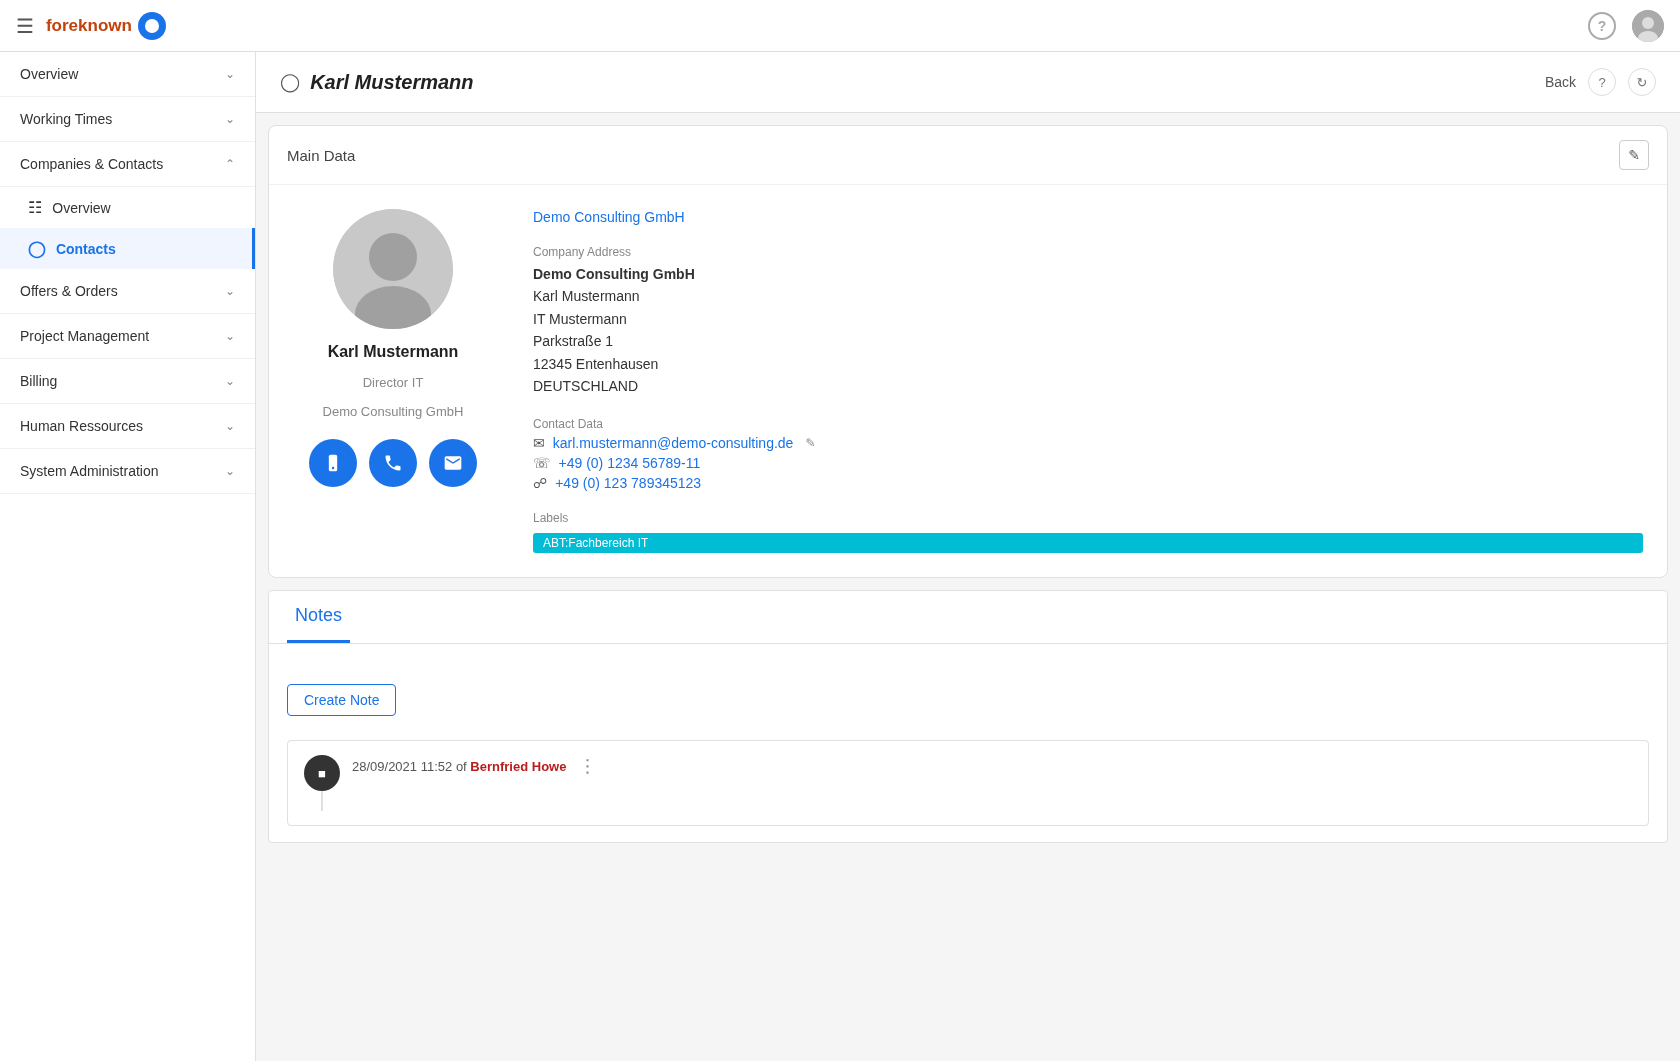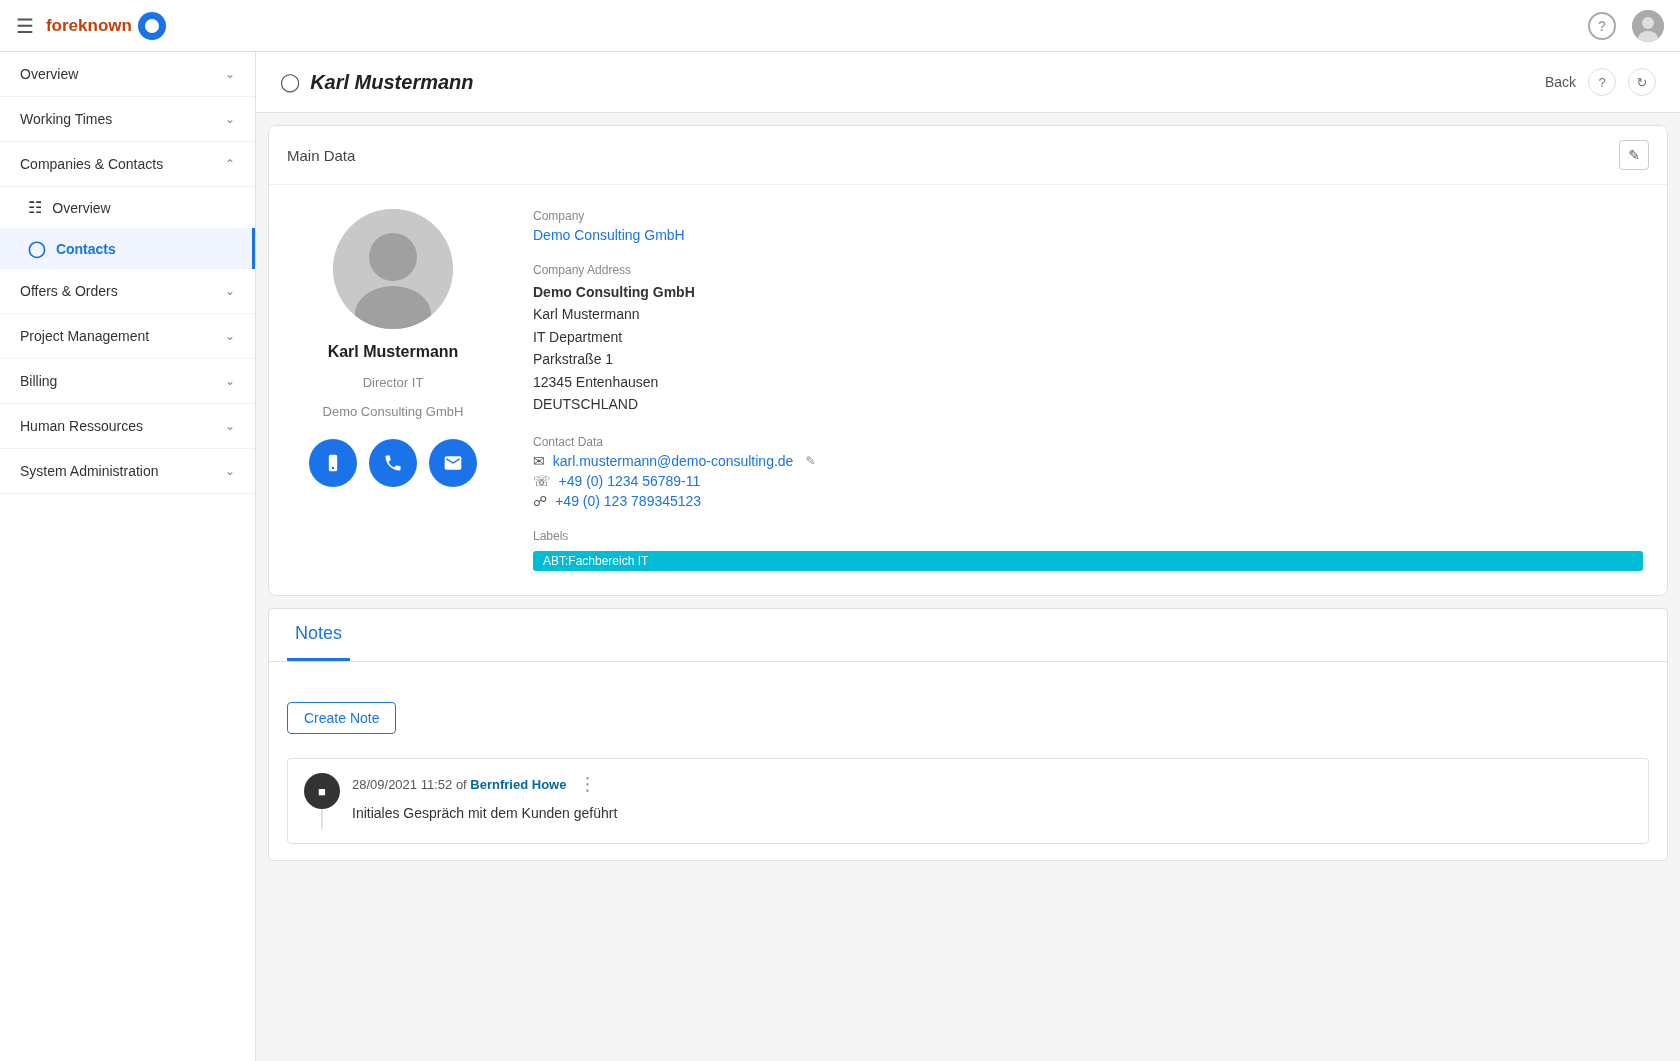--- a/index.html
+++ b/index.html
@@ -75,21 +75,21 @@
     .notes-tabs { display: flex; border-bottom: 1px solid #e0e0e0; padding: 0 18px; }
     .notes-tab { padding: 14px 8px; font-size: 18px; color: #555; cursor: pointer; border-bottom: 3px solid transparent; margin-right: 16px; }
     .notes-tab.active { color: #1a73e8; border-bottom-color: #1a73e8; font-weight: 500; }
     .notes-body { padding: 16px 18px; }
     .create-note-btn { border: 1px solid #1a73e8; background: #fff; color: #1a73e8; padding: 7px 16px; border-radius: 4px; cursor: pointer; font-size: 14px; margin-bottom: 16px; margin-top: 24px; }
     .note-item { display: flex; gap: 12px; margin-top: 8px; border: 1px solid #e0e0e0; border-radius: 4px; padding: 14px 16px; }
     .note-avatar { width: 36px; height: 36px; border-radius: 50%; background: #333; display: flex; align-items: center; justify-content: center; color: #fff; font-size: 13px; flex-shrink: 0; }
     .note-content { flex: 1; }
     .note-header { display: flex; align-items: center; justify-content: space-between; margin-bottom: 8px; }
     .note-meta { font-size: 13px; color: #555; }
-    .note-meta strong { color: #0369a1; }
+    .note-meta strong { color: #b91c1c; }
     .note-menu { color: #888; cursor: pointer; font-size: 18px; }
     .note-text { font-size: 14px; color: #333; line-height: 1.5; }
   </style>
 </head>
 <body>
 
 <div class="topbar">
   <div class="topbar-left">
     <span class="hamburger">☰</span>
     <div class="logo">
@@ -215,32 +215,31 @@
               <svg width="20" height="20" viewBox="0 0 24 24" fill="white">
                   <path d="M20 4H4c-1.1 0-2 .9-2 2v12c0 1.1.9 2 2 2h16c1.1 0 2-.9 2-2V6c0-1.1-.9-2-2-2zm0 4l-8 5-8-5V6l8 5 8-5v2z" fill="white"></path>
                 </svg>
             </div>
           </div>
         </div>
 
         <div class="info-section">
 
           <div class="info-block">
-            <div class="info-label">Company</div>
             <div class="info-value">
               <a>Demo Consulting GmbH</a>
             </div>
           </div>
 
           <div class="info-block">
             <div class="info-label">Company Address</div>
             <div class="info-address">
               <div class="info-value-bold">Demo Consulting GmbH</div>
               <div>Karl Mustermann</div>
-              <div>IT Department</div>
+              <div>IT Mustermann</div>
               <div>Parkstraße 1</div>
               <div>12345 Entenhausen</div>
               <div>DEUTSCHLAND</div>
             </div>
           </div>
 
           <div class="info-block">
             <div class="info-label">Contact Data</div>
             <div class="contact-row">
               <span class="contact-icon">✉</span>
@@ -284,21 +283,20 @@
           </div>
           <div class="note-content">
             <div class="note-header" style="flex-direction: row-reverse; justify-content: flex-end; gap: 12px;">
               <span class="note-menu">⋮</span>
               <div class="note-meta">
                 <span>28/09/2021 11:52</span>
                 <span> of </span>
                 <strong>Bernfried Howe</strong>
               </div>
             </div>
-            <div class="note-text">Initiales Gespräch mit dem Kunden geführt</div>
           </div>
         </div>
 
       </div>
     </div>
 
   </div>
 </div>
 
 </body></html>

